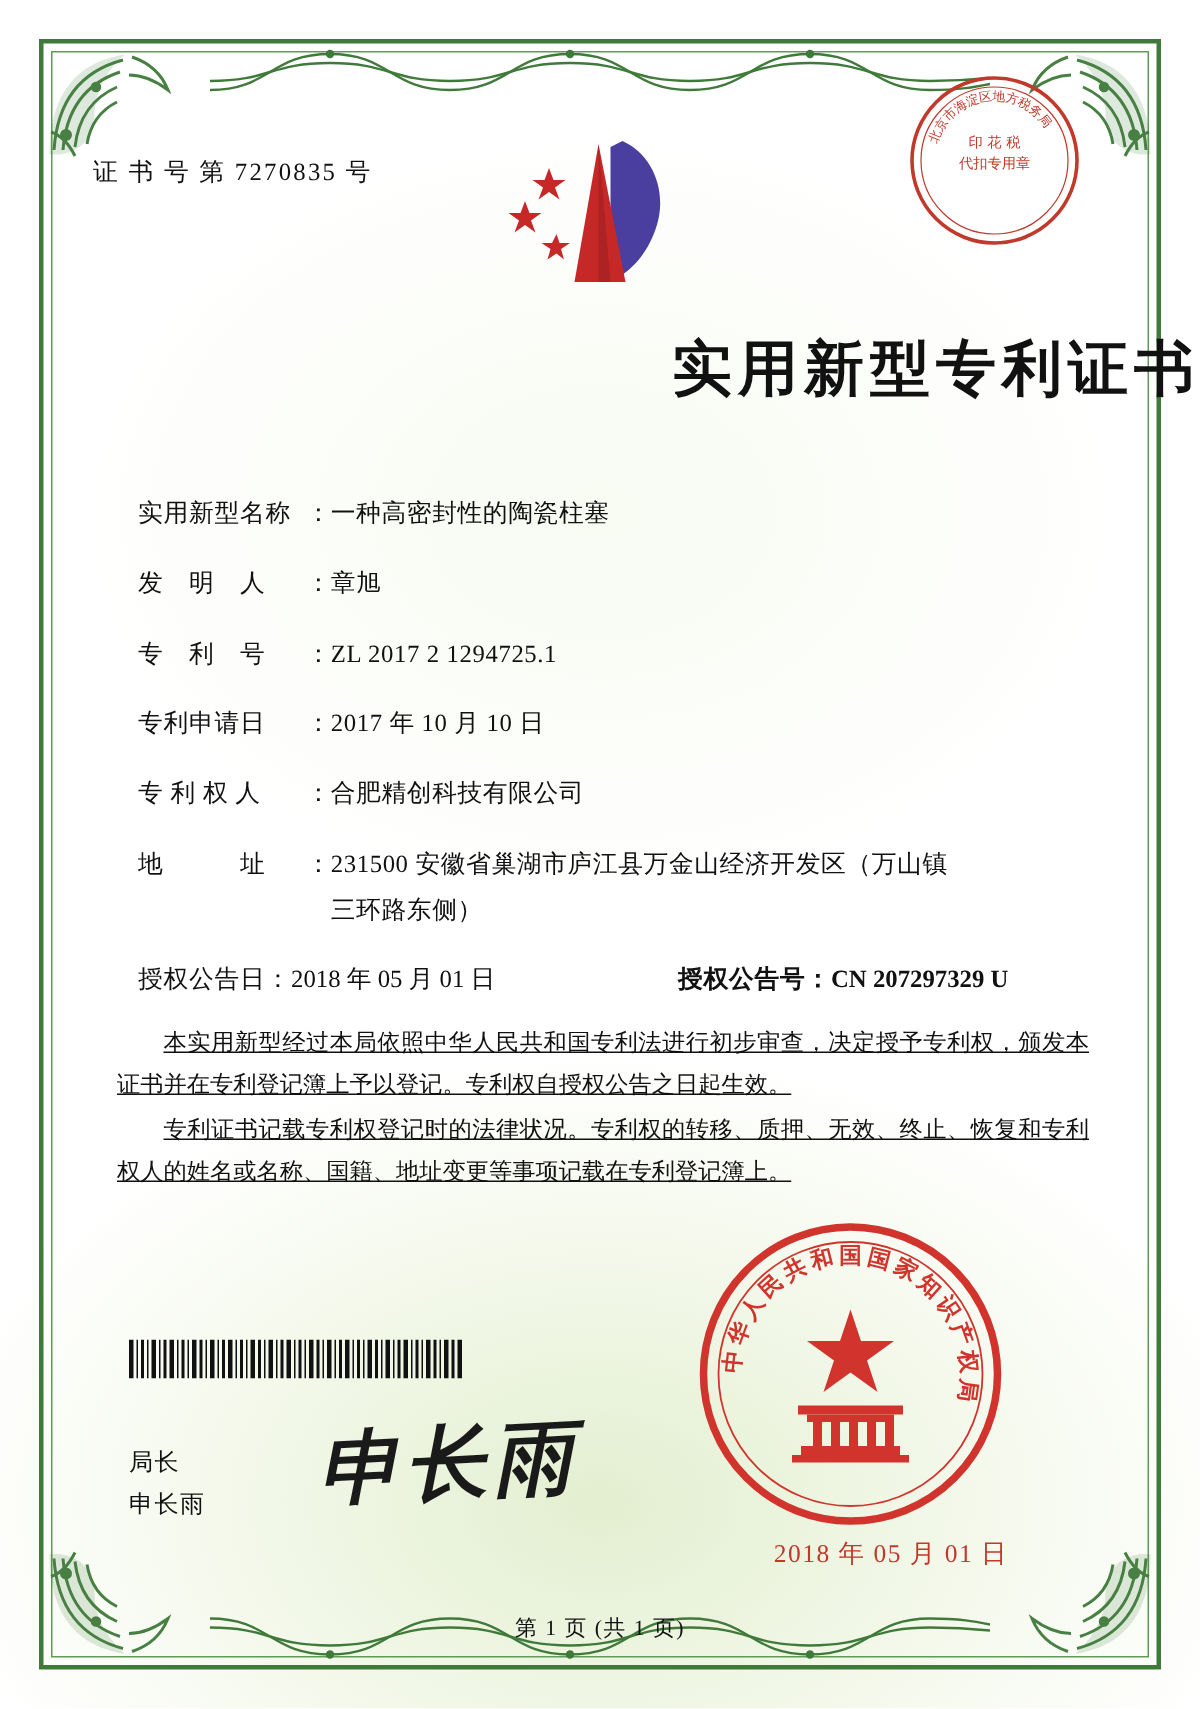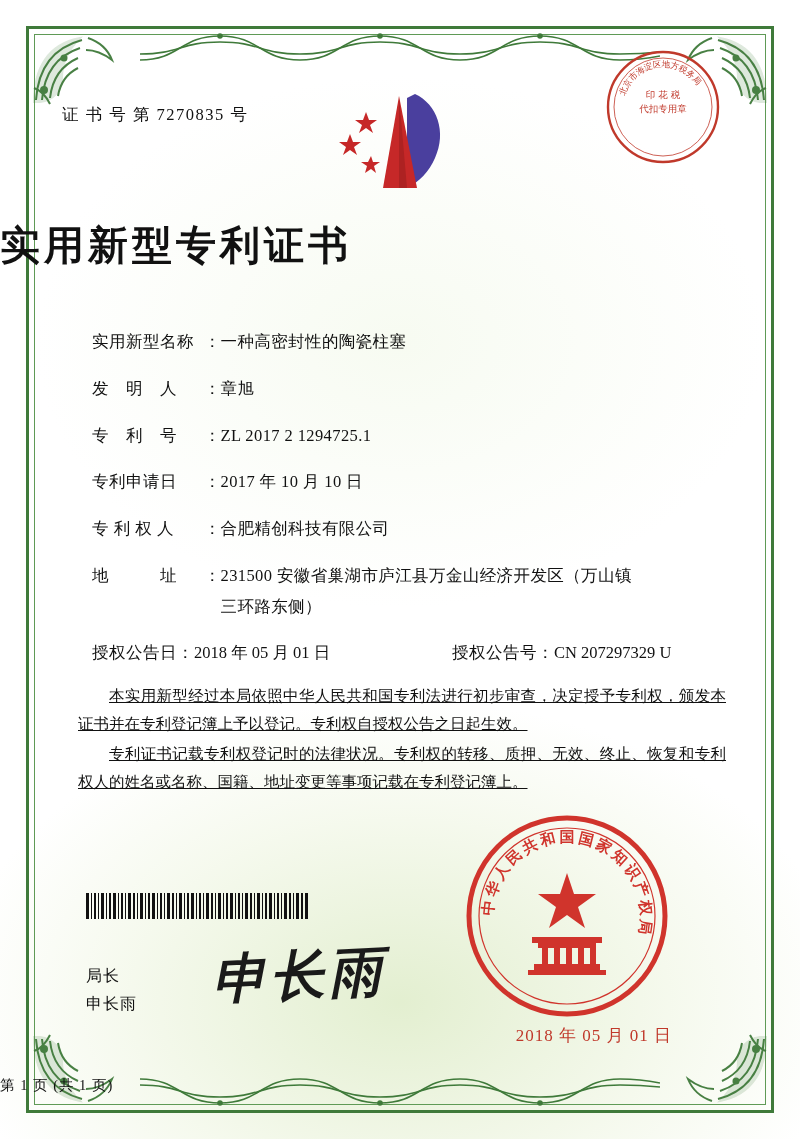--- a/index.html
+++ b/index.html
@@ -82,21 +82,21 @@
     position: absolute;
     right: 78px;
     top: 48px;
     width: 118px;
     height: 118px;
   }
   .title {
     position: absolute;
     left: 0; right: 0;
     top: 218px;
-    text-align: left;
+    text-align: right;
     font-size: 40px;
     font-weight: bold;
     letter-spacing: 4px;
     color: #111;
     font-family: "Liberation Serif", "DejaVu Serif", serif;
   }
 
   
   .fields {
     position: absolute;
@@ -128,21 +128,21 @@
     margin-top: 6px;
     padding-left: 0;
   }
   .row-two-col {
     display: flex;
     align-items: flex-start;
     margin-bottom: 12px;
     line-height: 1.5;
   }
   .col-left { width: 360px; flex: 0 0 360px; }
-  .col-right { flex: 1; }
+  .col-right { flex: 1; font-weight: bold; }
   .inline-label { letter-spacing: 0.5px; text-align: center; }
 
   
   .paragraphs {
     position: absolute;
     left: 78px;
     top: 682px;
     width: 648px;
     font-size: 15.5px;
     line-height: 1.78;
@@ -204,20 +204,21 @@
     color: #c0392b;
     letter-spacing: 1px;
     white-space: nowrap;
   }
 
   
   .footer {
     position: absolute;
     left: 0; right: 0;
     bottom: 44px;
+    text-align: center;
     font-size: 14.5px;
     color: #111;
     letter-spacing: 1px;
   }
 </style>
 </head>
 <body>
 
 <div class="page">
 

